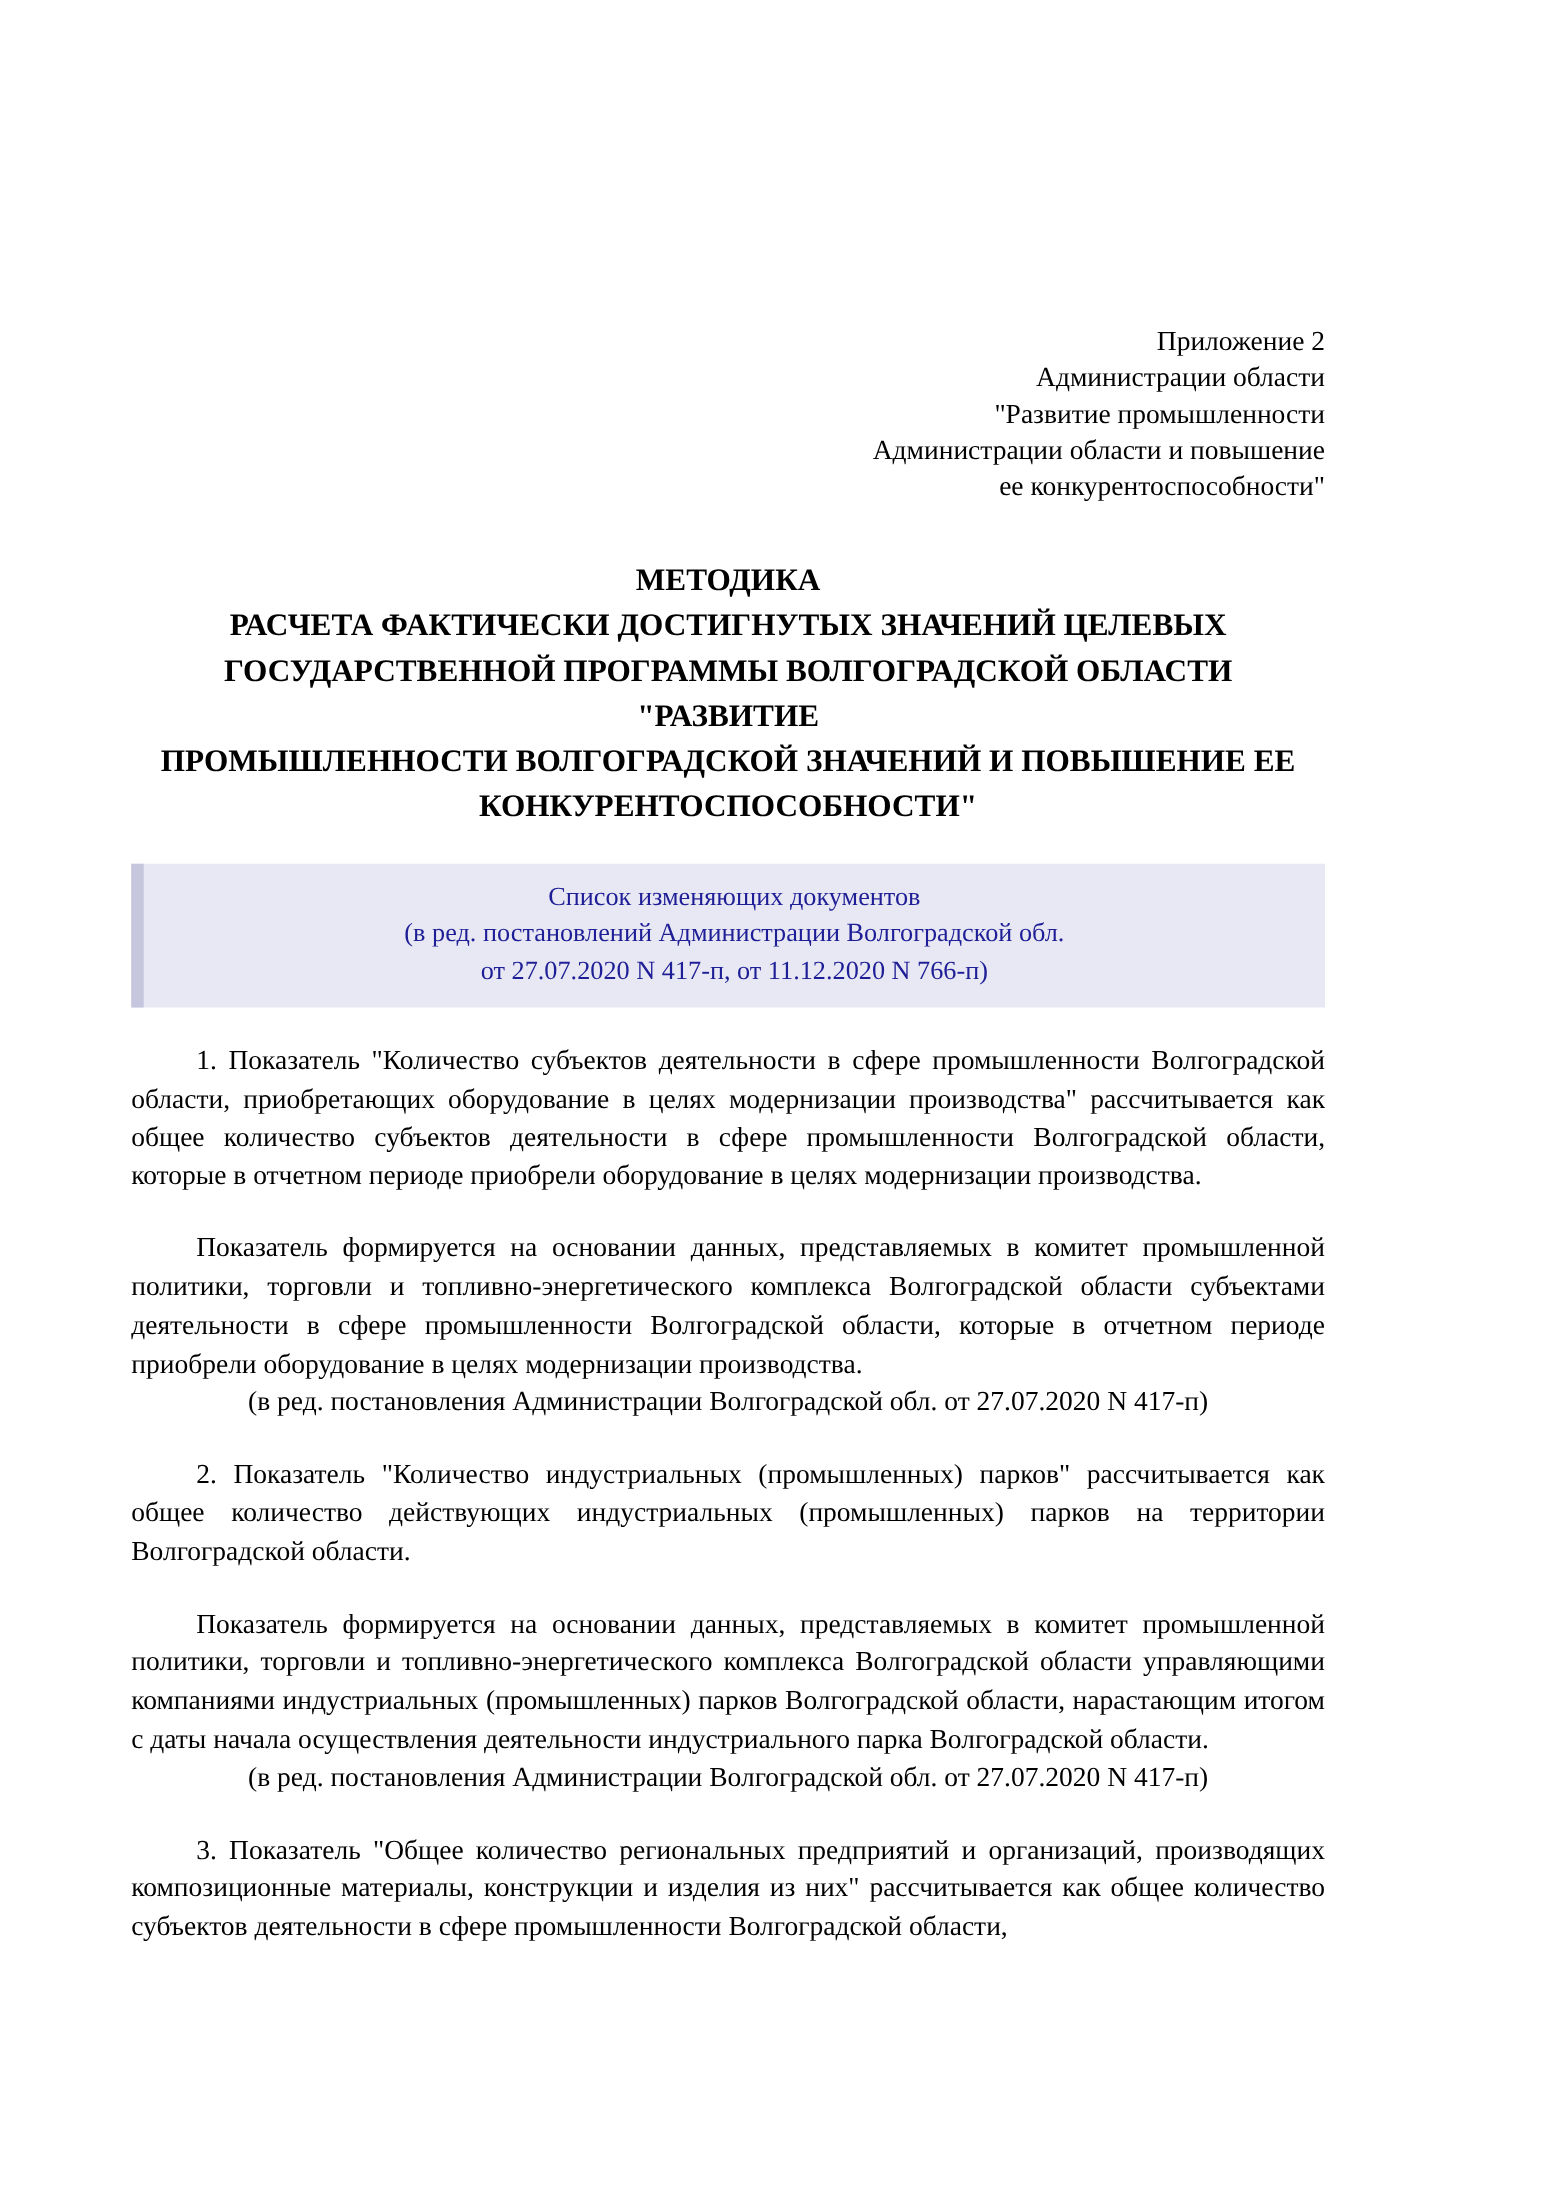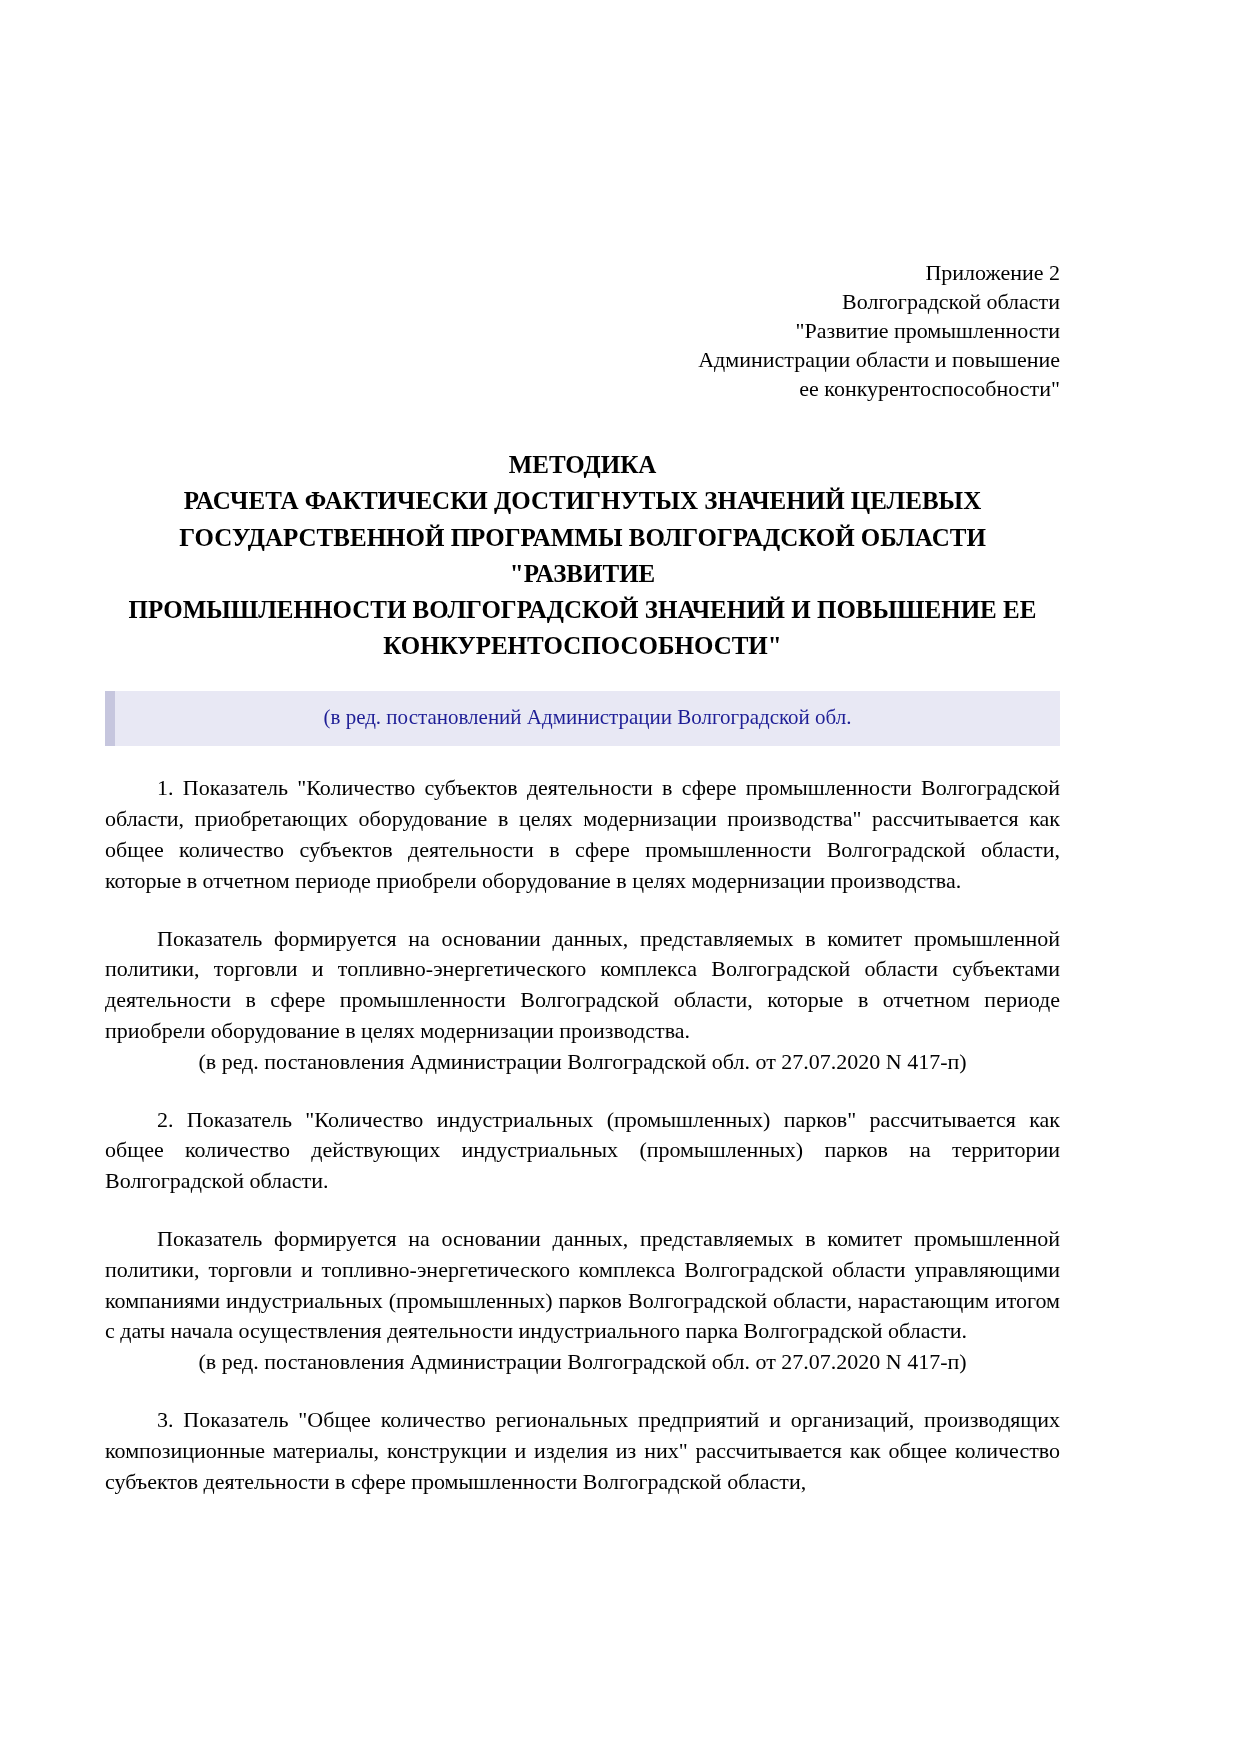--- a/index.html
+++ b/index.html
@@ -54,37 +54,39 @@
     text-indent: 0;
   }
 </style>
 </head>
 <body>
 
 <div class="page">
 
   <div class="header-block">
     <div>Приложение 2</div>
-    <div>Волгоградской области</div>
+    <div>Администрации области</div>
     <div>"Развитие промышленности</div>
     <div>Администрации области и повышение</div>
     <div>ее конкурентоспособности"</div>
   </div>
 
   <div class="title-block">
     <div>МЕТОДИКА</div>
     <div>РАСЧЕТА ФАКТИЧЕСКИ ДОСТИГНУТЫХ ЗНАЧЕНИЙ ЦЕЛЕВЫХ</div>
     <div>ГОСУДАРСТВЕННОЙ ПРОГРАММЫ ВОЛГОГРАДСКОЙ ОБЛАСТИ</div>
     <div>"РАЗВИТИЕ</div>
     <div>ПРОМЫШЛЕННОСТИ ВОЛГОГРАДСКОЙ ЗНАЧЕНИЙ И ПОВЫШЕНИЕ ЕЕ</div>
     <div>КОНКУРЕНТОСПОСОБНОСТИ"</div>
   </div>
 
   <div class="amendments-box">
+    <div>Список изменяющих документов</div>
     <div>(в ред. постановлений Администрации Волгоградской обл.</div>
+    <div>от 27.07.2020 N 417-п, от 11.12.2020 N 766-п)</div>
   </div>
 
   <div class="body-block">
     <p class="para">1. Показатель "Количество субъектов деятельности в сфере промышленности Волгоградской области, приобретающих оборудование в целях модернизации производства" рассчитывается как общее количество субъектов деятельности в сфере промышленности Волгоградской области, которые в отчетном периоде приобрели оборудование в целях модернизации производства.</p>
 
     <p class="para">Показатель формируется на основании данных, представляемых в комитет промышленной политики, торговли и топливно-энергетического комплекса Волгоградской области субъектами деятельности в сфере промышленности Волгоградской области, которые в отчетном периоде приобрели оборудование в целях модернизации производства.</p>
     <p class="para-note">(в ред. постановления Администрации Волгоградской обл. от 27.07.2020 N 417-п)</p>
 
     <p class="para">2. Показатель "Количество индустриальных (промышленных) парков" рассчитывается как общее количество действующих индустриальных (промышленных) парков на территории Волгоградской области.</p>
 

